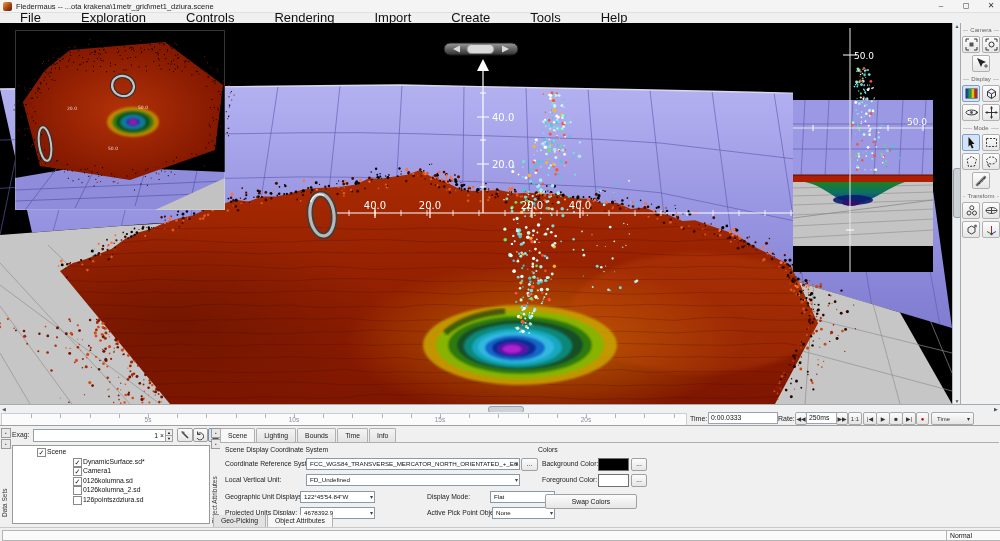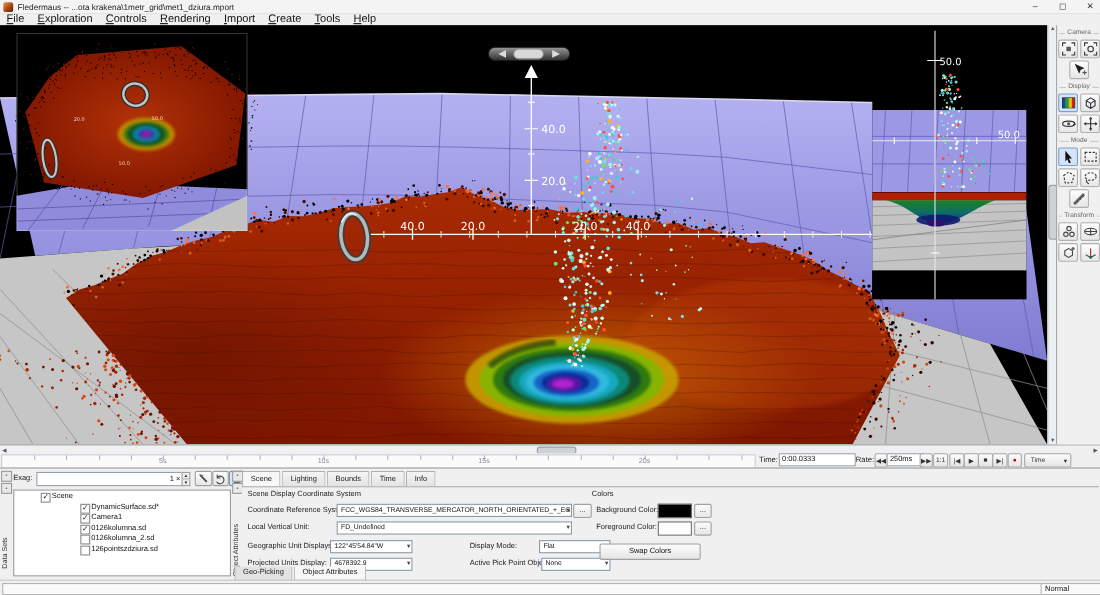--- a/index.html
+++ b/index.html
@@ -7,21 +7,21 @@
        font-family:"Liberation Sans",sans-serif;font-size:7px;color:#111;}
   .abs{position:absolute;}
   
   #titlebar{left:0;top:0;width:1000px;height:12px;background:#f4f4f4;border-bottom:1px solid #e0e0e0;}
   #appicon{left:3px;top:2px;width:9px;height:9px;border-radius:2px;
            background:linear-gradient(135deg,#e8a040,#a04010 60%,#5c2000);}
   #titletext{left:16px;top:2px;font-size:7.5px;color:#222;white-space:nowrap;}
   .winbtn{top:0;width:22px;height:12px;text-align:center;line-height:12px;font-size:8px;color:#333;}
   
   #menubar{left:0;top:13px;width:1000px;height:10px;background:#f0f0f0;display:flex;gap:0;}
-  .mitem{padding:0 6px;line-height:10px;font-size:10px;color:#111;}
+  .mitem{padding:0 20px;line-height:10px;font-size:13px;color:#111;}
   .mitem u{text-decoration:underline;}
   
   #scene{left:0;top:23px;width:952px;height:381px;display:block;background:#000;}
   svg text{font-family:"DejaVu Sans",sans-serif;}
   .ax{fill:#fff;font-size:10px;}
   .am{text-anchor:middle;}
   .ax2{fill:#fff;font-size:9px;}
   .axf{fill:rgba(255,255,255,0.8);font-size:4.5px;}
   
   #vscroll{left:952px;top:23px;width:8px;height:381px;background:#eceff2;border-left:1px solid #b8b8b8;}
@@ -68,21 +68,21 @@
   #statusbar{left:0;top:527px;width:1000px;height:14px;background:#f0f0f0;border-top:1px solid #c8c8c8;}
   .sfield{position:absolute;top:2px;height:9px;background:#fafafa;border:1px solid #b4b4b4;font-size:6.8px;line-height:9px;padding:0 3px;}
 </style>
 </head>
 <body>
 
 <div id="win">
 
   <div class="abs" id="titlebar">
     <div class="abs" id="appicon"></div>
-    <div class="abs" id="titletext">Fledermaus -- ...ota krakena\1metr_grid\met1_dziura.mport</div>
+    <div class="abs" id="titletext">Fledermaus -- ...ota krakena\1metr_grid\met1_dziura.scene</div>
     <div class="abs winbtn" style="left:930px;">–</div>
     <div class="abs winbtn" style="left:955px;">◻</div>
     <div class="abs winbtn" style="left:980px;">✕</div>
   </div>
 
   <div class="abs" id="menubar">
       <div class="mitem"><u>F</u>ile</div>
       <div class="mitem"><u>E</u>xploration</div>
       <div class="mitem"><u>C</u>ontrols</div>
       <div class="mitem"><u>R</u>endering</div>

